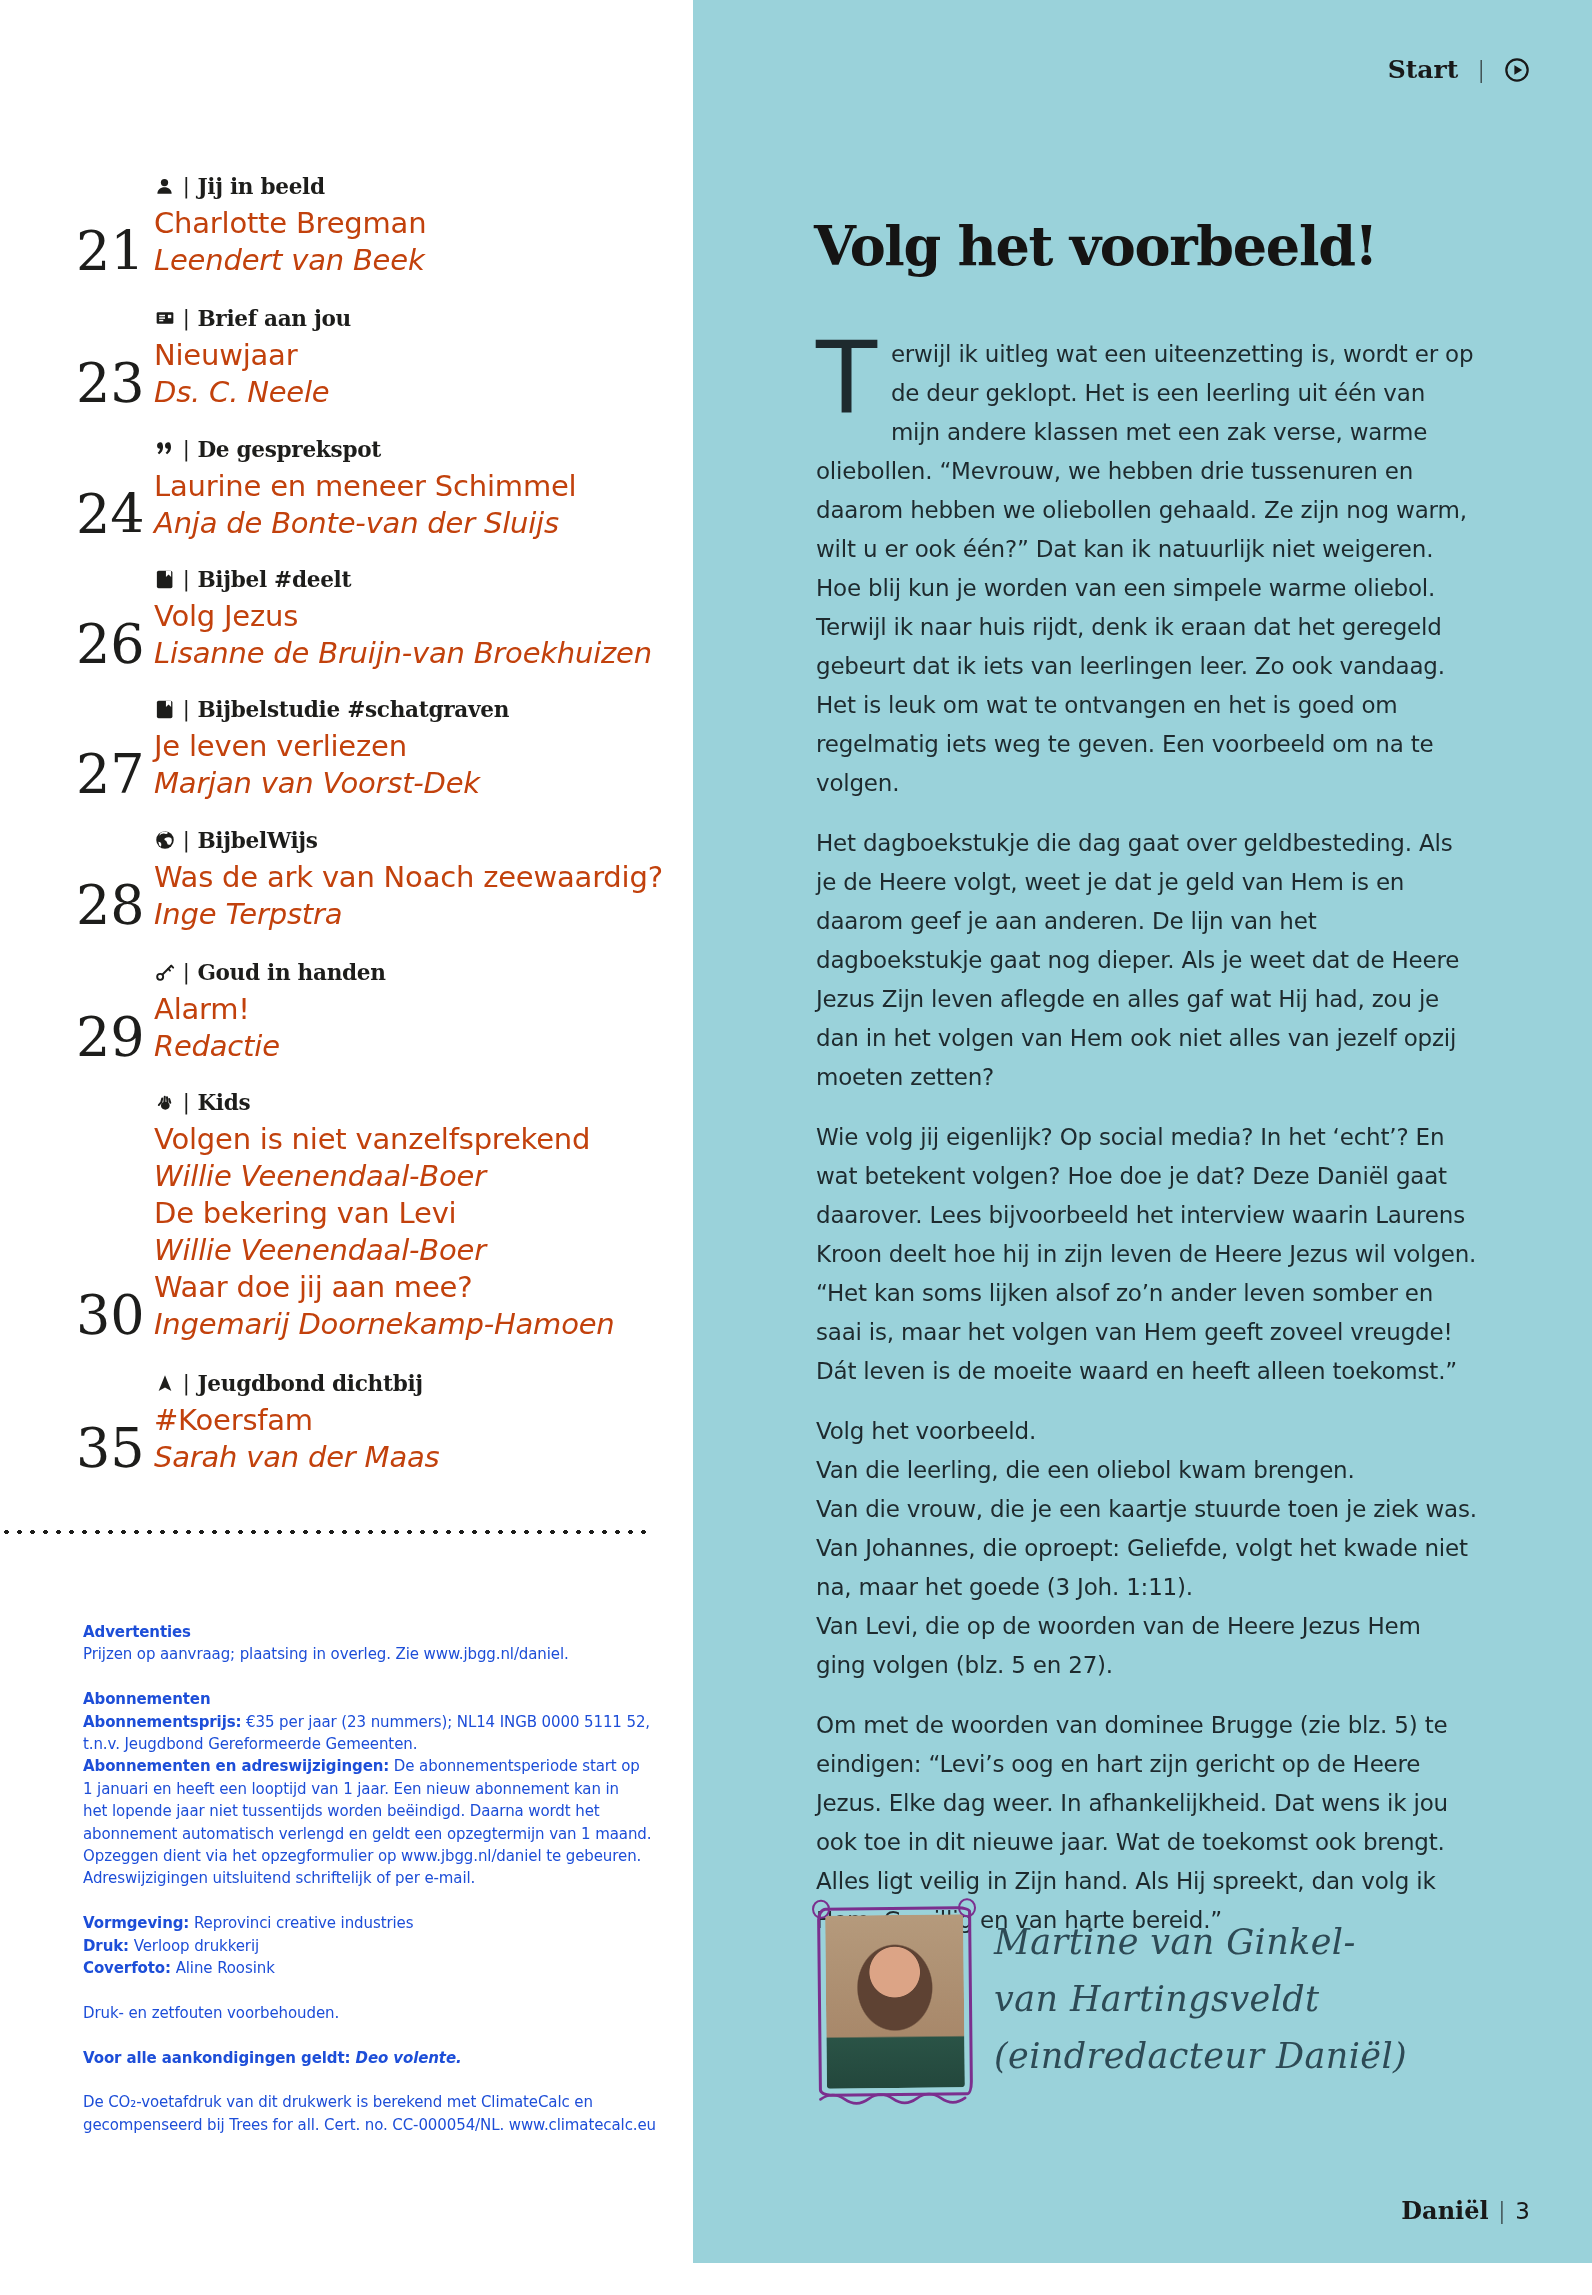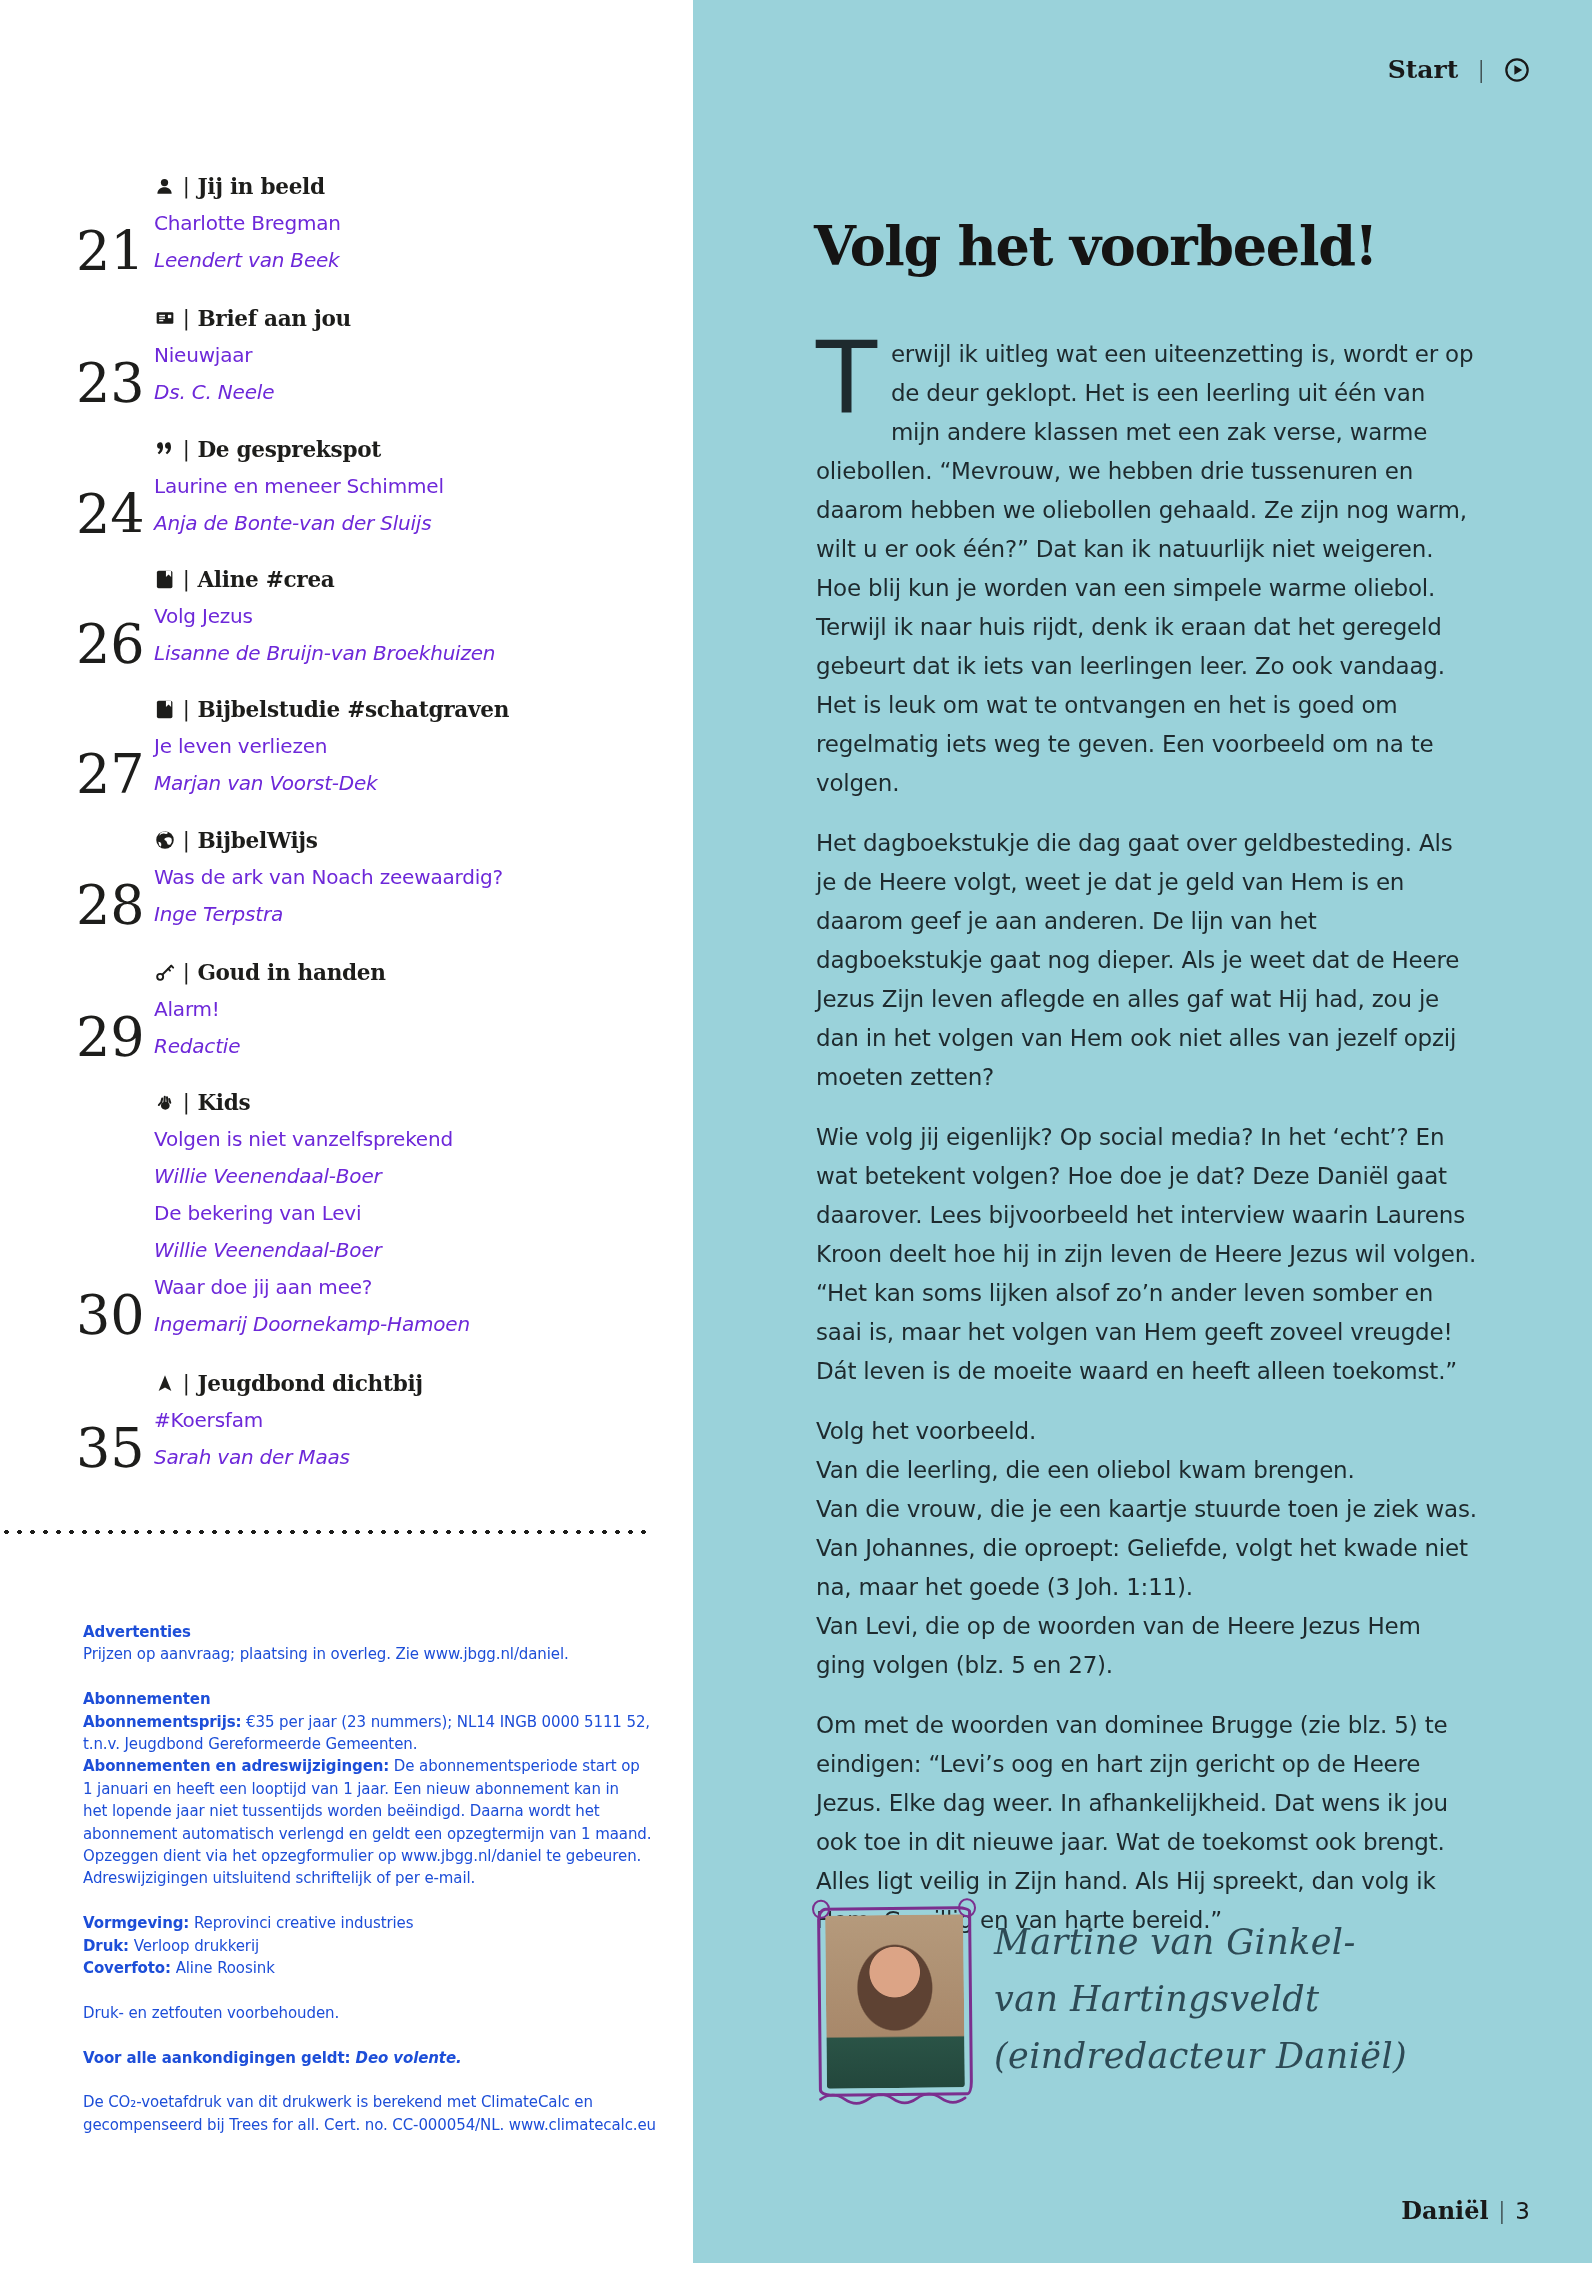--- a/index.html
+++ b/index.html
@@ -17,21 +17,21 @@
   
   .toc-entry{position:absolute;left:76px;display:flex;align-items:flex-end;width:604px;}
   .toc-num{width:78px;flex:none;font-family:"DejaVu Serif",serif;font-size:54px;line-height:1;
            margin-top:-5.2px;color:#1d1d1b;}
   .toc-body{flex:1;}
   .toc-cat{display:flex;align-items:center;gap:7.8px;height:26px;margin-bottom:6px;
            font-family:"DejaVu Serif",serif;font-weight:bold;font-size:21.6px;letter-spacing:-0.3px;}
   .toc-cat .bar{font-weight:400;font-family:"DejaVu Sans",sans-serif;font-size:21px;}
   .icon{display:inline-flex;width:21px;height:21px;align-items:center;justify-content:center;flex:none;}
   .icon svg{display:block;}
-  .toc-line{font-size:20px;line-height:37px;color:#6d28d9;letter-spacing:-0.2px;}
+  .toc-line{font-size:29px;line-height:37px;color:#c2410c;letter-spacing:-0.2px;}
   .toc-author{font-style:italic;}
   
   .dotline{position:absolute;left:0;top:1529px;width:646px;height:6px;
            background-image:radial-gradient(circle,#1d1d1b 2.1px,transparent 2.5px);
            background-size:13px 6px;background-repeat:repeat-x;}
   
   .colophon{position:absolute;left:83px;top:1621px;width:595px;color:#1d4ed8;
             font-size:15px;line-height:22.4px;letter-spacing:-0.1px;}
   .col-section{margin-bottom:22.4px;}
   .col-title{font-weight:bold;}
@@ -142,21 +142,21 @@
     <div class="toc-num">26</div>
     <div class="toc-body">
       <div class="toc-cat">
         <span class="icon">
           <svg width="17.3" height="19" viewBox="0 0 20 22">
               <rect x="1" y="1" width="18" height="20" rx="2" fill="#1d1d1b"></rect>
               <path d="M11.5 1 v7 l3-2.8 3 2.8 V1 Z" fill="#fff"></path>
             </svg>
           </span>
         <span class="bar">|</span>
-        <span>Aline #crea</span>
+        <span>Bijbel #deelt</span>
       </div>
       <div class="toc-line">Volg Jezus</div>
       <div class="toc-line toc-author">Lisanne de Bruijn-van Broekhuizen</div>
     </div>
   </div>
 
   <div class="toc-entry" style="top:696px">
     <div class="toc-num">27</div>
     <div class="toc-body">
       <div class="toc-cat">

